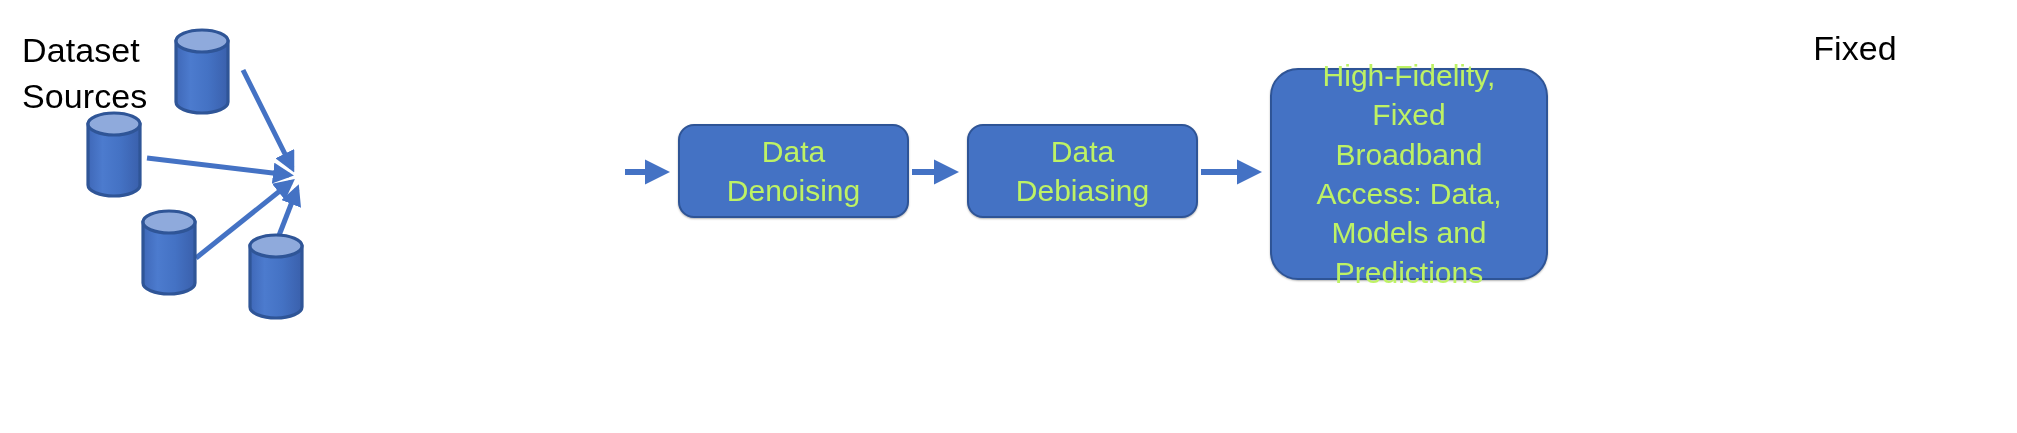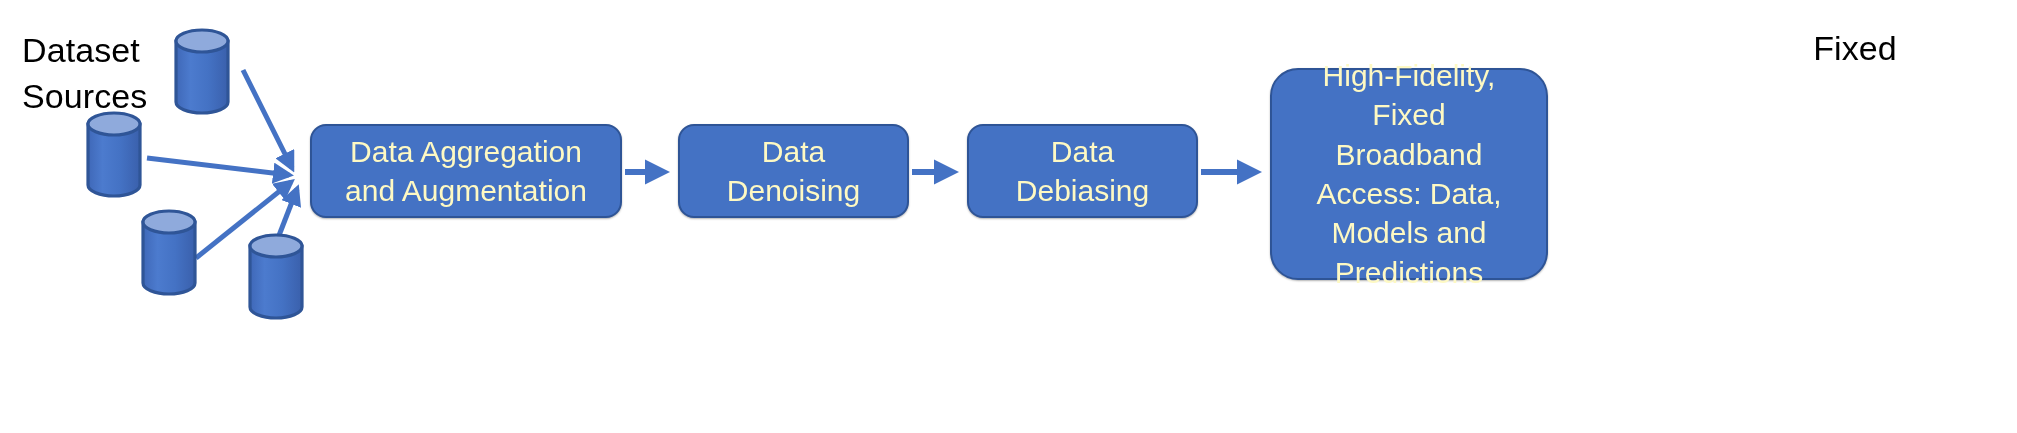--- a/index.html
+++ b/index.html
@@ -49,21 +49,21 @@
     text-align: center;
   }
 
   
   .proc-box {
     position: absolute;
     box-sizing: border-box;
     background: #4472C4;
     border: 2px solid #2E5496;
     border-radius: 16px;
-    color: #fef9c3;
+    color: #bef264;
     display: flex;
     align-items: center;
     justify-content: center;
     text-align: center;
     font-size: 30px;
     line-height: 1.30;
     white-space: pre-line;
     box-shadow: 0 1px 2px rgba(0,0,0,0.30);
     padding: 4px 26px;
   }
@@ -146,22 +146,20 @@
       <line x1="912" y1="172" x2="953" y2="172" marker-end="url(#arrowhead)"></line>
       <line x1="1201" y1="172" x2="1256" y2="172" marker-end="url(#arrowhead)"></line>
     </g>
   </svg>
 
   <div class="plain-label" id="dataset-sources-label">Dataset
 Sources</div>
 
   <div class="plain-label" id="goal-label">Fixed</div>
 
-  <div class="proc-box" id="box-aggregation">Data Aggregation
-and Augmentation</div>
 
   <div class="proc-box" id="box-denoising">Data
 Denoising</div>
 
   <div class="proc-box" id="box-debiasing">Data
 Debiasing</div>
 
   <div class="proc-box" id="box-goal">High-Fidelity,
 Fixed Broadband
 Access: Data,

